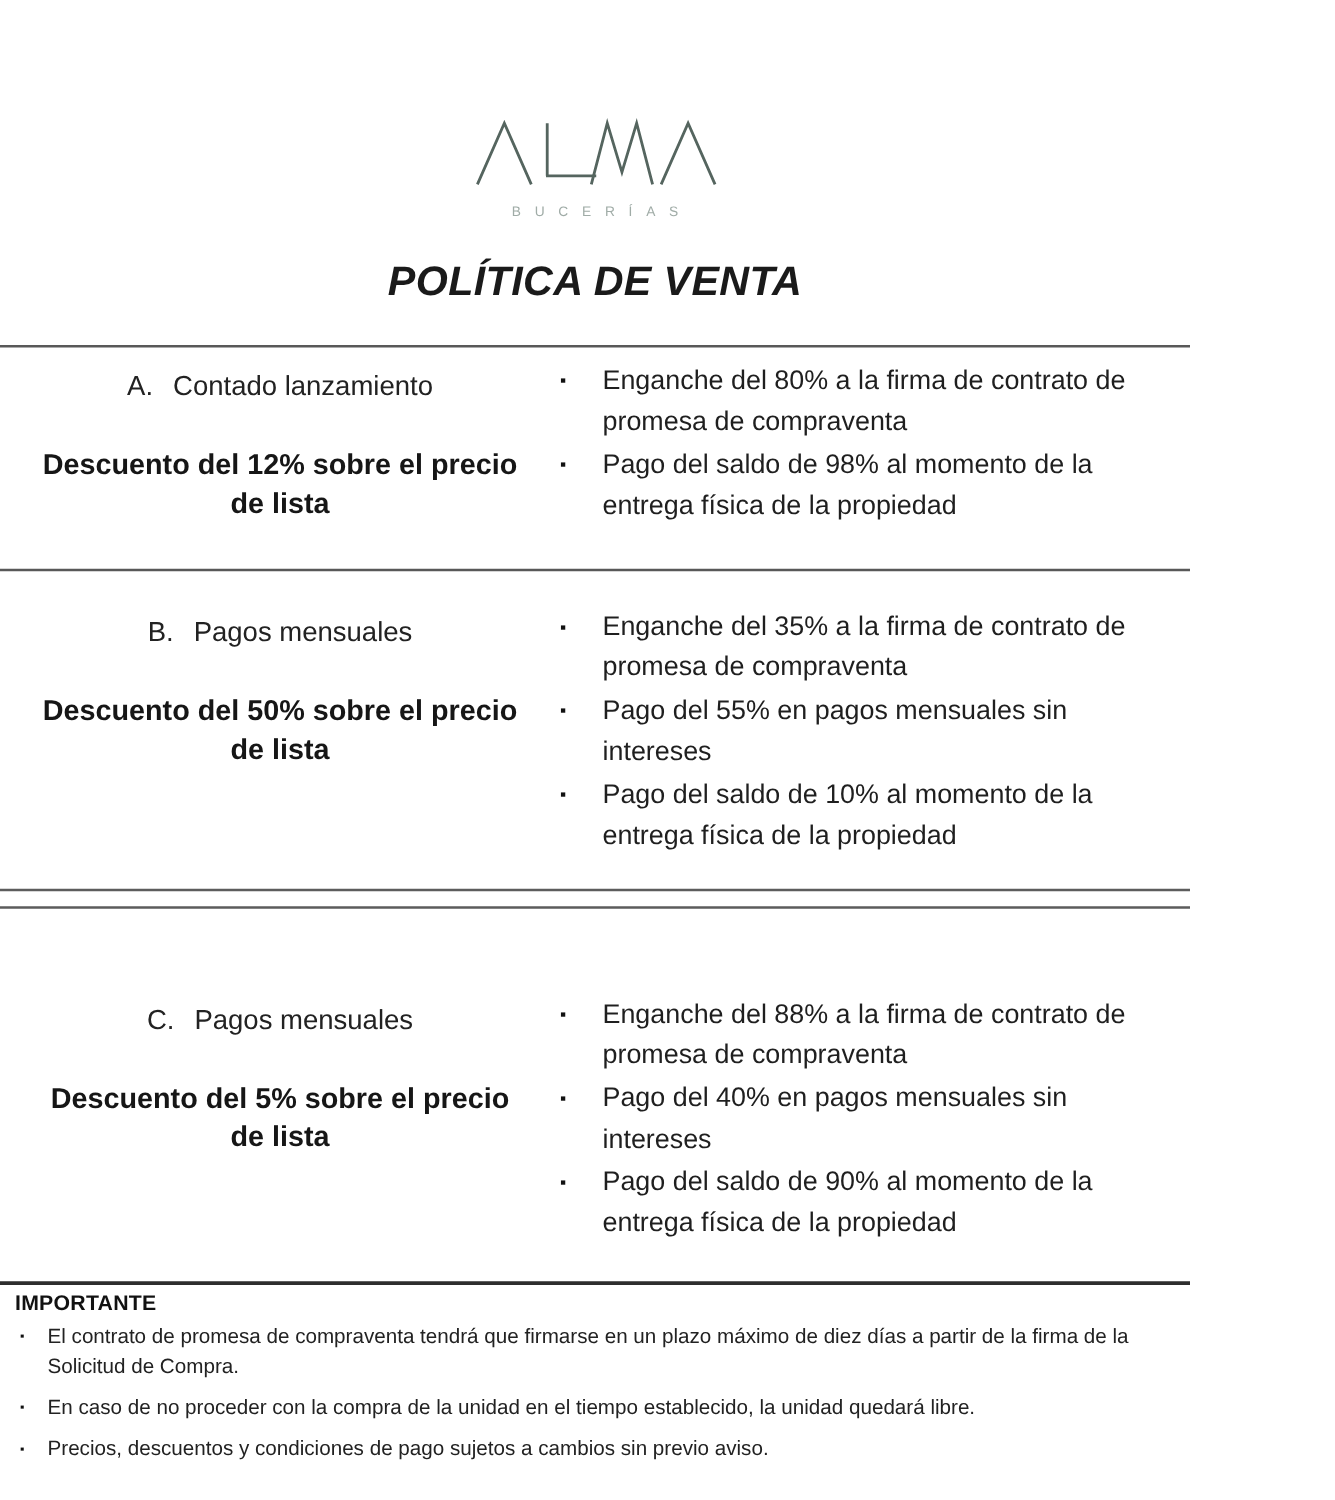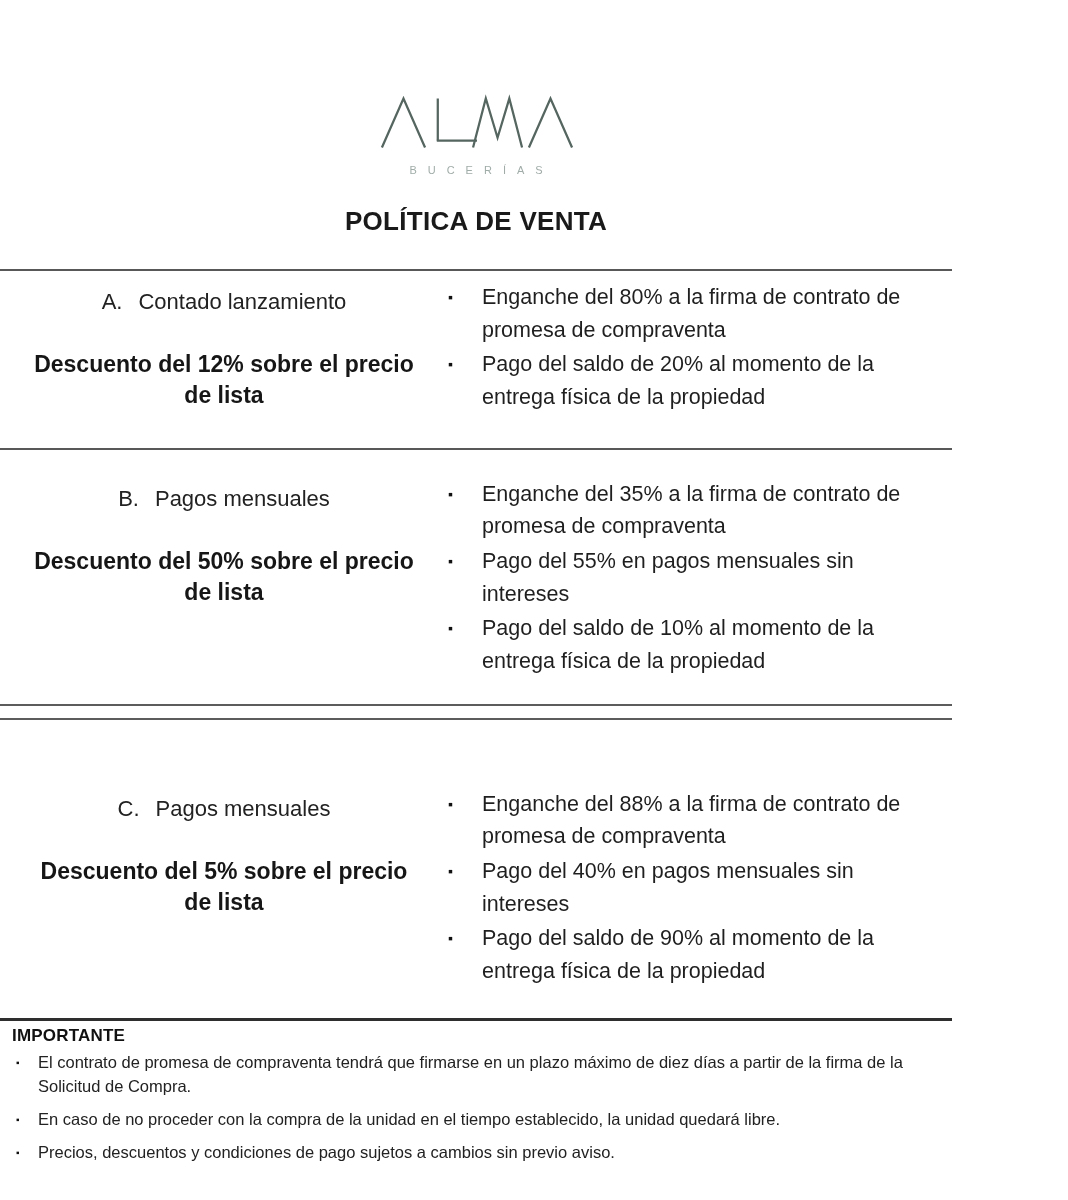--- a/index.html
+++ b/index.html
@@ -22,24 +22,25 @@
     letter-spacing: 11px;
     text-indent: 11px; 
     color: #a0aca7;
     font-weight: 400;
   }
 
   
   .doc-title {
     margin-top: 30px;
     text-align: center;
-    font-size: 26px;
+    font-size: 33px;
     font-weight: 700;
     letter-spacing: 0.3px;
     color: #1a1a1a;
+    font-style: italic;
   }
 
   
   .rule { border: none; border-top: 2px solid #585858; margin: 0; width: 100%; }
   .rule-title { margin-top: 32px; }
   .rule-double {
     width: 100%;
     height: 16px;
     border-top: 2px solid #5c5c5c;
     border-bottom: 2px solid #5c5c5c;
@@ -144,21 +145,21 @@
       <div class="discount">Descuento del 12% sobre el precio de lista</div>
     </div>
     <div class="right-cell">
       <ul class="bullets">
         <li>
           <span class="bullet-marker">▪</span>
           <span class="bullet-text">Enganche del 80% a la firma de contrato de promesa de compraventa</span>
         </li>
         <li>
           <span class="bullet-marker">▪</span>
-          <span class="bullet-text">Pago del saldo de 20% al momento de la entrega física de la propiedad</span>
+          <span class="bullet-text">Pago del saldo de 98% al momento de la entrega física de la propiedad</span>
         </li>
       </ul>
     </div>
   </div>
 
   <hr class="rule">
 
   <div class="policy-row row-b">
     <div class="left-cell">
       <div class="option-line">

